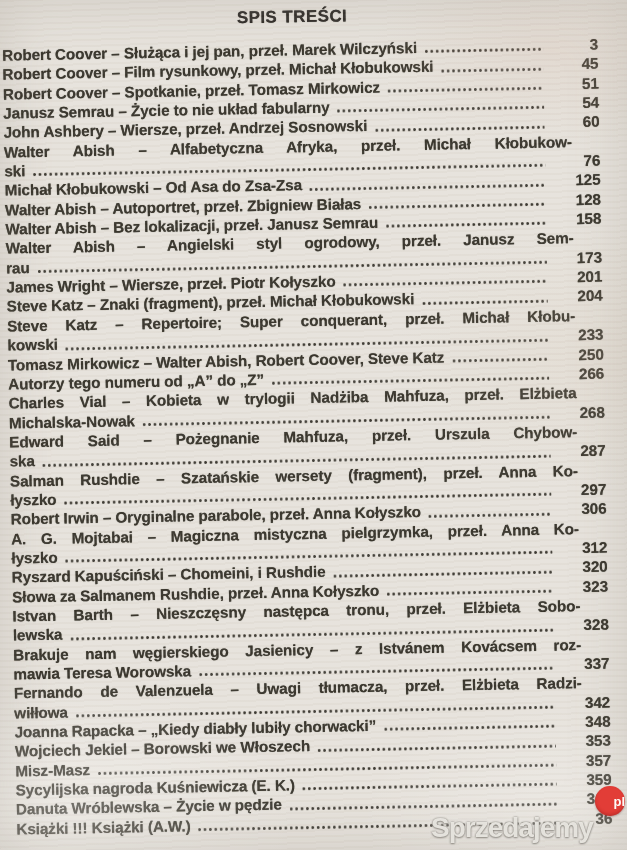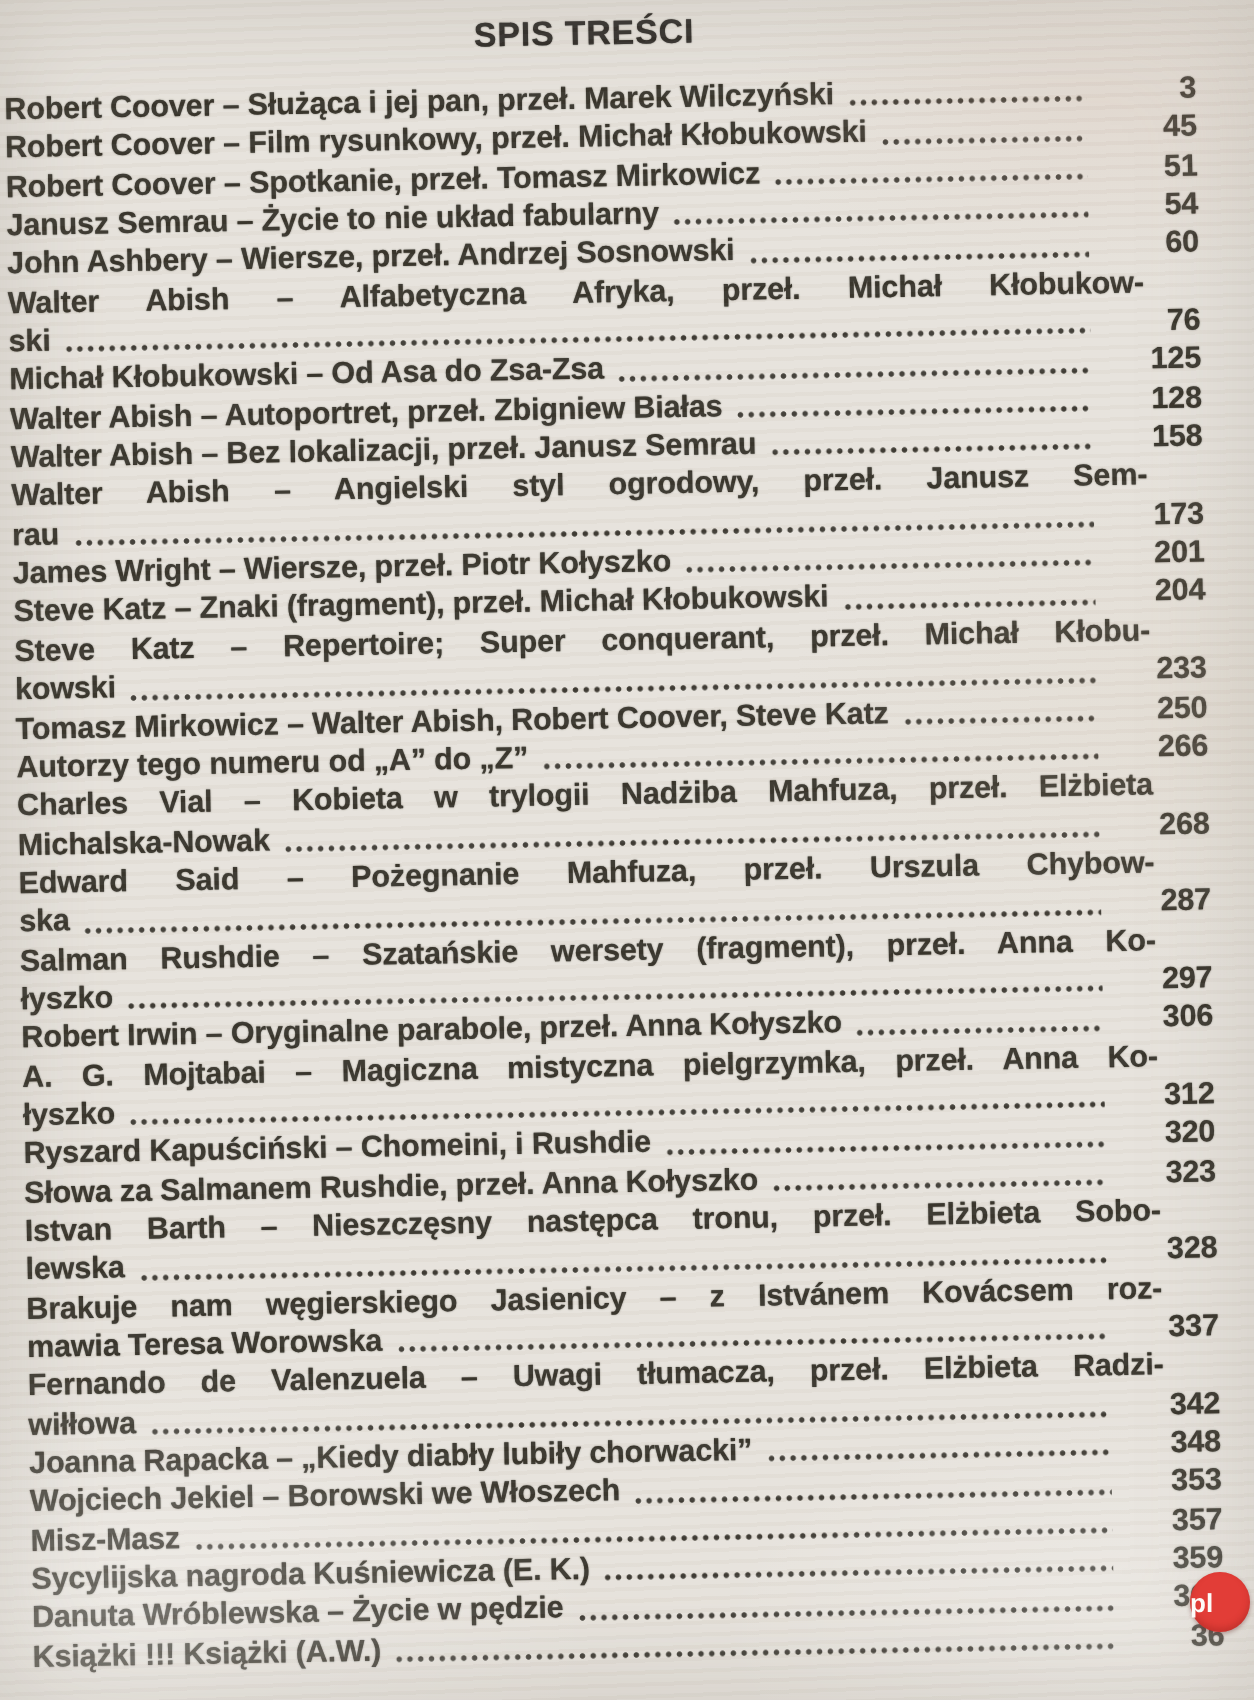--- a/index.html
+++ b/index.html
@@ -86,21 +86,21 @@
     text-shadow:
       0 0 2px rgba(110,105,98,0.9),
       0 1px 2px rgba(130,125,118,0.7),
       0 0 6px rgba(255,255,255,0.4);
   }
   .wm-dot{
     position:absolute;right:-4px;top:-12px;
     width:30px;height:30px;border-radius:50%;
     background:#e23d37;
     box-shadow:0 1px 2px rgba(100,40,38,0.4), inset 0 -2px 3px rgba(140,30,26,0.35);
-    display:flex;align-items:center;justify-content:flex-start;
+    display:flex;align-items:center;justify-content:flex-end;
   }
   .wm-dot span{
     color:#fdfbf8;font-size:13px;font-weight:700;letter-spacing:0;
   }
 </style>
 </head>
 <body>
 
 <div class="scan">
   <div class="title">SPIS TREŚCI</div>
@@ -299,16 +299,17 @@
     <span class="t">Książki !!! Książki (A.W.)</span>
     <span class="leader"></span>
     <span class="p">36</span>
   </div>
     </div>
 </div>
 
 <div class="paper-noise"></div>
 
 <div class="watermark">
+  <div class="wm-word">Sprzedajemy</div>
   <div class="wm-dot">
     <span>pl</span>
   </div>
 </div>
 
 </body></html>

